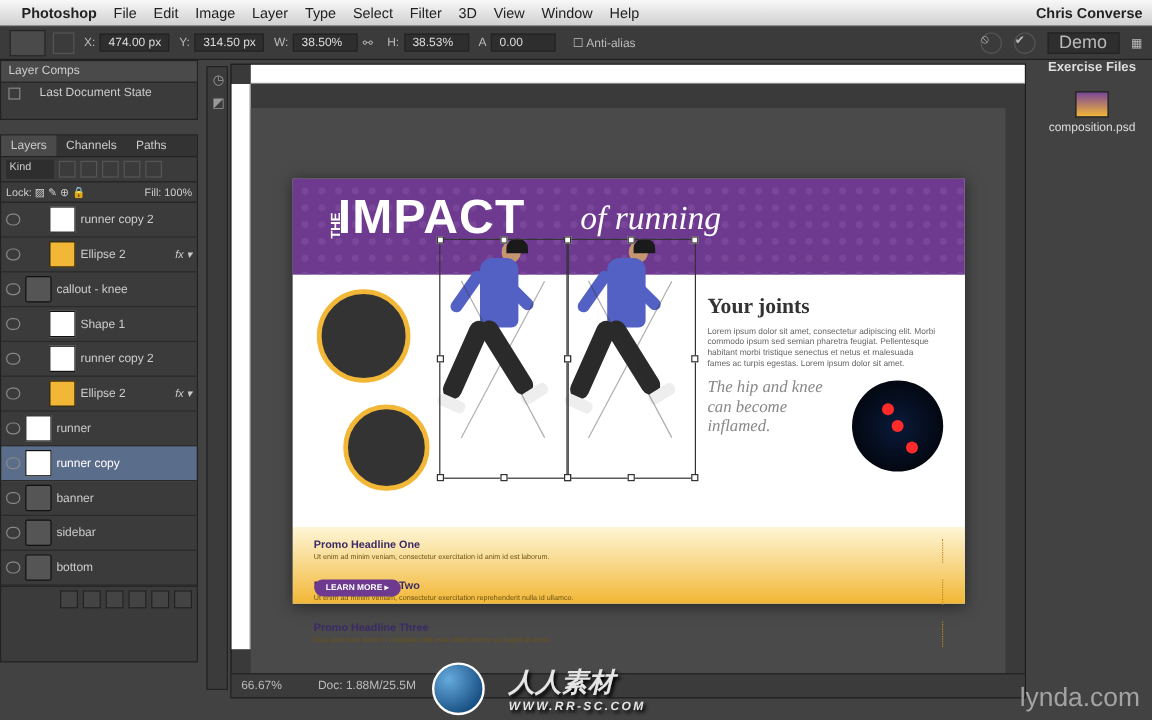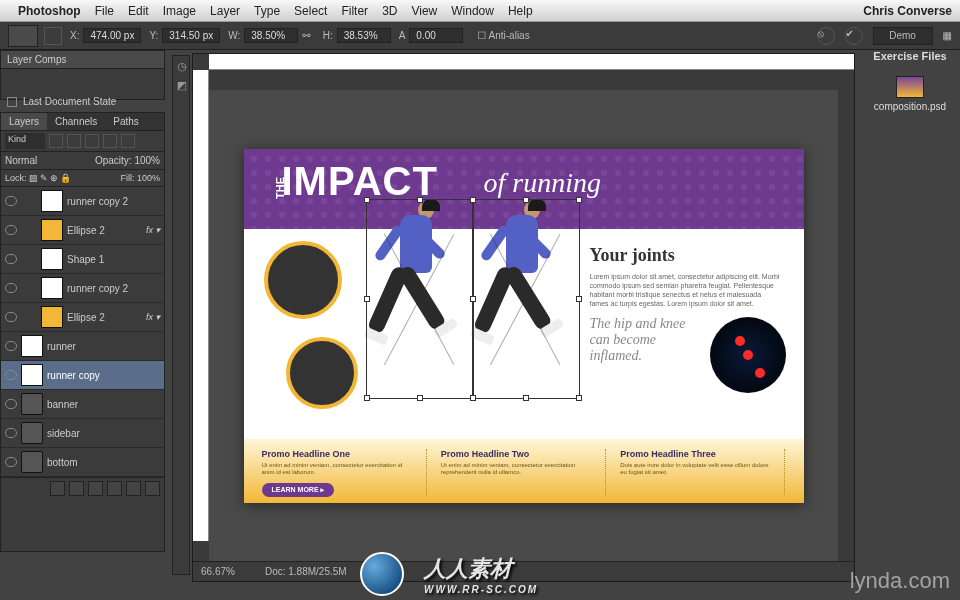--- a/index.html
+++ b/index.html
@@ -14,28 +14,28 @@
 .menubar .user { font-weight: bold; }
 
 
 .optbar { height: 28px; background: #3b3b3b; display: flex; align-items: center; padding: 0 8px; font-size: 10px; color: #bbb; border-bottom: 1px solid #1e1e1e; }
 .optbar .toolpreset { width: 30px; height: 22px; background: #4a4a4a; border: 1px solid #222; margin-right: 6px; }
 .optbar .field-lbl { margin: 0 4px 0 8px; }
 .optbar .field-val { background: #2e2e2e; border: 1px solid #222; padding: 1px 6px; color: #ddd; min-width: 54px; display: inline-block; }
 .optbar .chk { margin-left: 14px; }
 .optbar .rgroup { margin-left: auto; display: flex; align-items: center; gap: 10px; }
 .optbar .ricon { width: 18px; height: 18px; border: 1px solid #555; border-radius: 9px; }
-.optbar .demo { width: 60px; height: 18px; background: #2e2e2e; border: 1px solid #222; font-size: 10px; display: flex; align-items: center; justify-content: center; }
+.optbar .demo { width: 60px; height: 18px; background: #2e2e2e; border: 1px solid #222; font-size: 15px; display: flex; align-items: center; justify-content: center; }
 
 
 .panel { background: #3b3b3b; color: #ccc; font-size: 10px; border: 1px solid #222; }
 .leftcol { position: absolute; left: 0; top: 50px; width: 165px; }
 .layercomps { height: 50px; }
 .layercomps .tab { background: #4a4a4a; padding: 3px 6px; border-bottom: 1px solid #222; font-size: 10px; }
-.layercomps .row { padding: 3px 6px; display: flex; align-items: center; gap: 6px; margin-top: 24px; }
+.layercomps .row { padding: 3px 6px; display: flex; align-items: center; gap: 16px; }
 .layercomps .doc-icon { width: 10px; height: 10px; border: 1px solid #888; }
 
 .layerspanel { margin-top: 12px; height: 440px; }
 .layerspanel .tabs { display: flex; background: #333; border-bottom: 1px solid #222; }
 .layerspanel .tabs .t { padding: 3px 8px; font-size: 10px; }
 .layerspanel .tabs .t.active { background: #4a4a4a; }
 .layerspanel .filt { padding: 2px 4px; display: flex; align-items: center; gap: 4px; border-bottom: 1px solid #222; }
 .layerspanel .filt .k { width: 40px; height: 16px; background: #2e2e2e; }
 .layerspanel .filt .i { width: 14px; height: 14px; border: 1px solid #555; }
 .layerspanel .modes { padding: 3px 4px; display: flex; justify-content: space-between; border-bottom: 1px solid #222; }
@@ -97,21 +97,21 @@
 .runner2 { left: 236px; }
 .callout { position: absolute; border-radius: 50%; border: 4px solid #f2b736; background: #333; overflow: hidden; }
 .callout.hip { left: 20px; top: 12px; width: 78px; height: 78px; }
 .callout.knee { left: 42px; top: 108px; width: 72px; height: 72px; }
 .rcol { position: absolute; right: 24px; top: 16px; width: 190px; color: #333; }
 .rcol h3 { font-family: Georgia, serif; font-size: 18px; margin-bottom: 6px; }
 .rcol p.lead { font-size: 7px; color: #666; line-height: 1.3; margin-bottom: 8px; }
 .rcol .quote { font-family: Georgia, serif; font-style: italic; color: #888; font-size: 14px; width: 100px; }
 .xray { position: absolute; right: 18px; top: 88px; width: 76px; height: 76px; border-radius: 50%; background: radial-gradient(circle, #0a1a3a, #000); display: flex; align-items: center; justify-content: center; }
 .xray::after { content: ""; width: 10px; height: 10px; background: #ff2a2a; border-radius: 50%; box-shadow: 12px 18px 0 #ff2a2a, -8px -14px 0 #ff2a2a; }
-.ab-footer { height: 64px; background: linear-gradient(#fef6d7, #f2b736); display: flex; padding: 10px 18px 8px; gap: 14px; position: relative; }
+.ab-footer { height: 64px; background: linear-gradient(#fef6d7, #f2b736); display: flex; padding: 10px 18px 8px; gap: 14px; position: relative; flex-direction: column; }
 .promo { flex: 1; border-right: 1px dotted #b98b1e; padding-right: 10px; }
 .promo:last-child { border-right: none; }
 .promo h4 { font-size: 9px; font-weight: bold; color: #3a2a66; margin-bottom: 3px; }
 .promo p { font-size: 6px; color: #6a5518; line-height: 1.3; }
 .learnmore { position: absolute; left: 18px; bottom: 6px; background: #6e3a8f; color: #fff; font-size: 7px; padding: 3px 10px; border-radius: 8px; font-weight: bold; }
 
 
 .xform { position: absolute; border: 1px solid #333; pointer-events: none; }
 .xform .h { position: absolute; width: 6px; height: 6px; background: #fff; border: 1px solid #333; }
 .xform .diag { position: absolute; width: 140%; height: 1px; background: #333; top: 50%; left: -20%; opacity: .4; }
@@ -190,41 +190,42 @@
       <div class="t">Paths</div>
     </div>
     <div class="filt">
       <div class="k" style="font-size:9px;padding:1px 3px">Kind</div>
       <div class="i"></div>
       <div class="i"></div>
       <div class="i"></div>
       <div class="i"></div>
       <div class="i"></div>
     </div>
-    <div class="modes">
-      <span>Normal</span>
-      <span><span>Opacity:</span> <span>100%</span></span>
-    </div>
     <div class="locks">
       <span><span>Lock:</span> <span>▨ ✎ ⊕ 🔒</span></span>
       <span><span>Fill:</span> <span>100%</span></span>
     </div>
     <div class="list" id="layer-list">
         <div class="layer-row">
           <span class="eye"></span>
           <span style="width:16px"></span>
           <span class="thumb w"></span>
           <span class="nm">runner copy 2</span>
         </div>
         <div class="layer-row">
           <span class="eye"></span>
           <span style="width:16px"></span>
           <span class="thumb y"></span>
           <span class="nm">Ellipse 2</span>
           <span class="fx">fx ▾</span>
+        </div>
+        <div class="layer-row">
+          <span class="eye"></span>
+          <span class="thumb folder"></span>
+          <span class="nm">callout - knee</span>
         </div>
         <div class="layer-row">
           <span class="eye"></span>
           <span style="width:16px"></span>
           <span class="thumb w"></span>
           <span class="nm">Shape 1</span>
         </div>
         <div class="layer-row">
           <span class="eye"></span>
           <span style="width:16px"></span>

